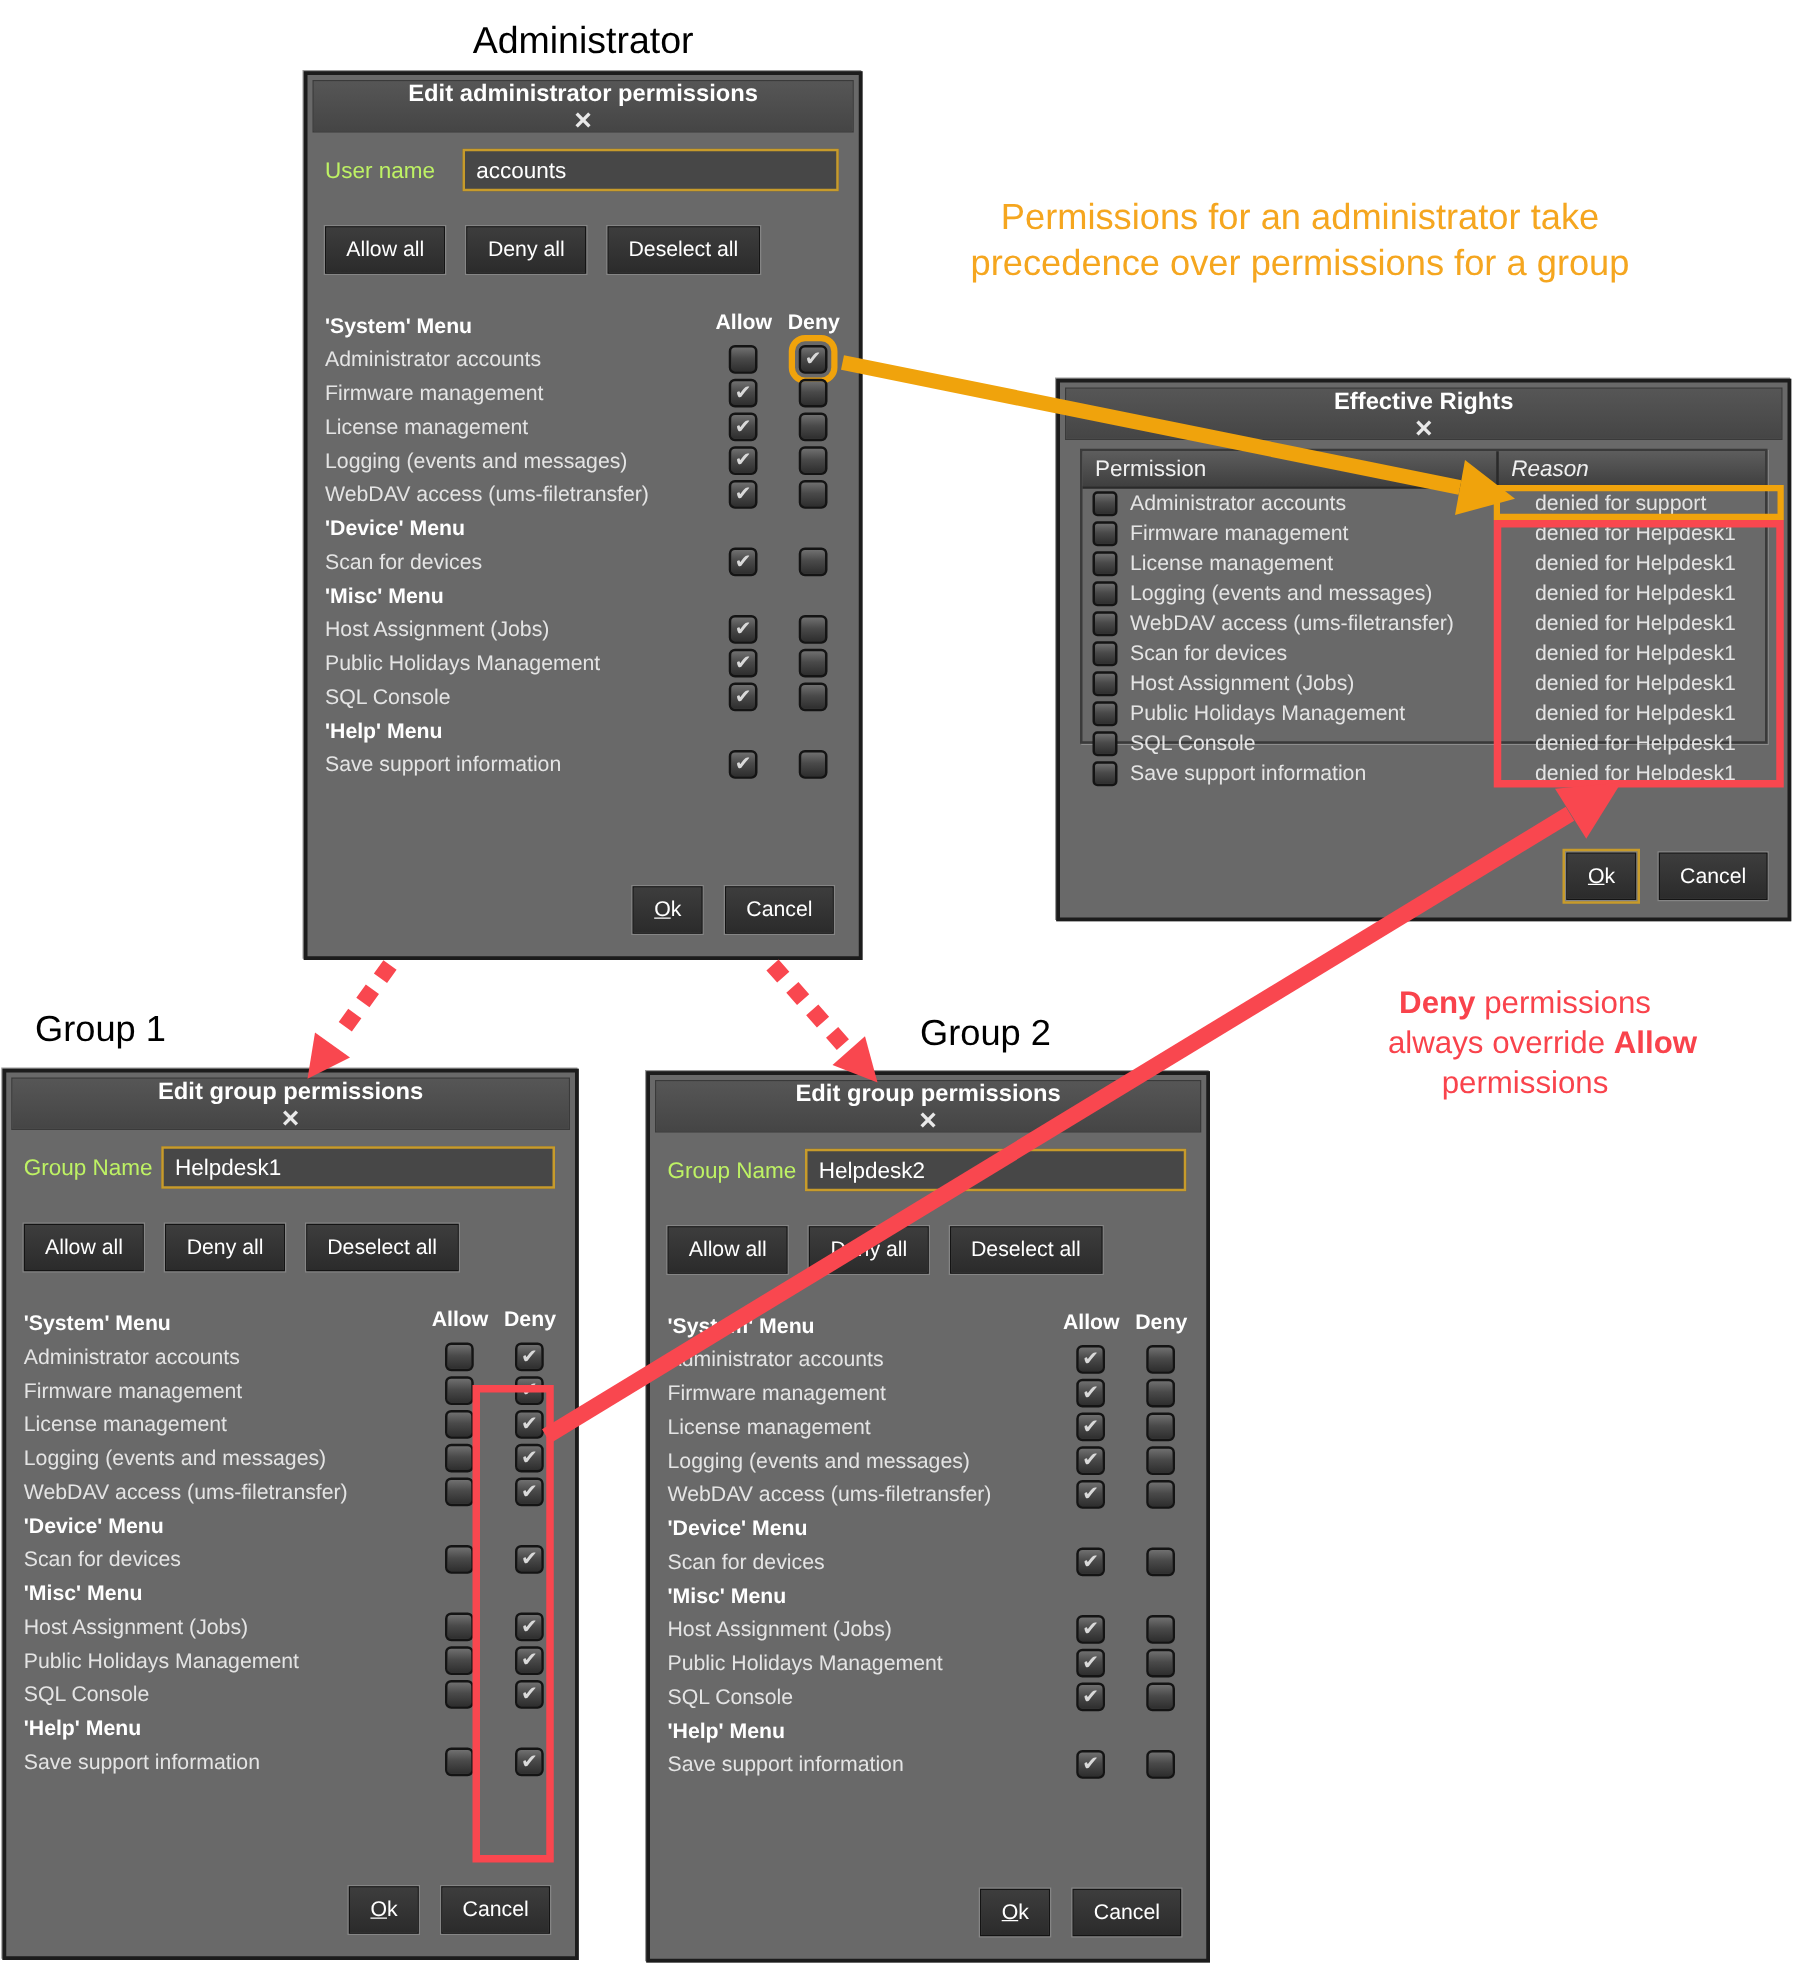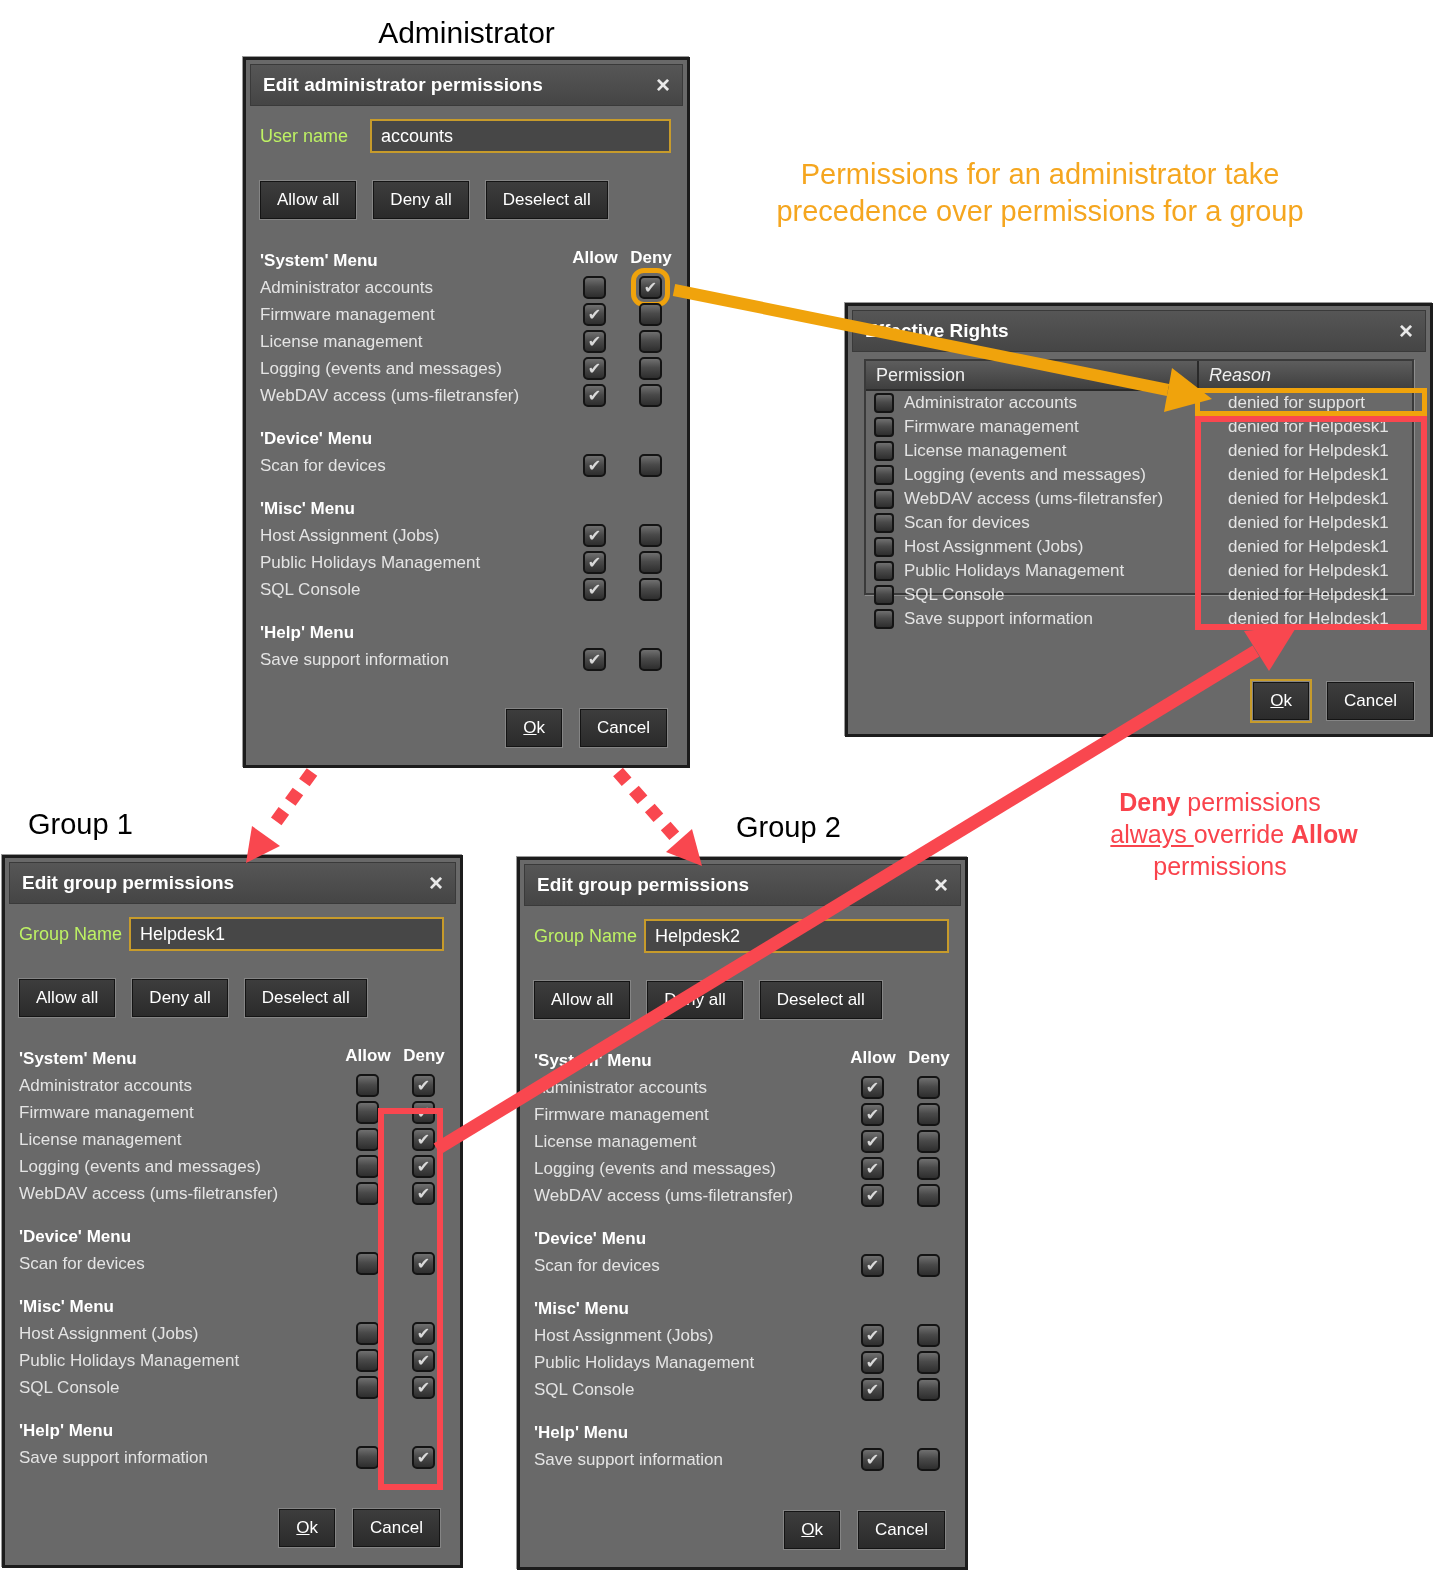--- a/index.html
+++ b/index.html
@@ -4,47 +4,47 @@
 <style>
   html,body{margin:0;padding:0;}
   body{width:1436px;height:1573px;position:relative;background:#ffffff;overflow:hidden;
        font-family:"Liberation Sans","DejaVu Sans",sans-serif;}
 
   .free-label{position:absolute;color:#000000;font-size:30px;}
   .note{position:absolute;text-align:center;line-height:1.28;}
   .note-orange{color:var(--orange-text);font-size:29px;}
   .note-red{color:var(--red-text);font-size:25px;}
   .note-red .b{font-weight:bold;}
-  .note-red .u{text-decoration:underline;margin-left:28px;}
+  .note-red .u{margin-left:28px;}
 
   
   .dialog{position:absolute;background:#696969;border:3px solid #1c1c1c;box-sizing:border-box;
           box-shadow:-1px -1px 0 #9a9a9a;}
   .titlebar{margin:4px;height:40px;background:linear-gradient(#565656,#454545);
-            display:flex;align-items:center;padding:0 12px;border:1px solid #3a3a3a;}
+            display:flex;align-items:center;padding:0 12px;border:1px solid #3a3a3a;flex-direction:column;}
   .title{flex:1;font-weight:bold;color:#ffffff;font-size:19px;}
   .close{color:#e9e9e9;font-size:24px;font-weight:bold;line-height:20px;cursor:default;}
   .name-row{display:flex;align-items:center;margin:13px 16px 0 14px;height:34px;}
   .field-label{color:#bef264;font-size:18px;width:110px;flex:0 0 110px;}
   .field{flex:1;background:#474747;border:2px solid #c79b2b;color:#ffffff;font-size:18px;
          height:30px;line-height:30px;padding:0 9px;}
   .btn-row{display:flex;gap:17px;margin:28px 0 0 14px;}
   .btn{background:linear-gradient(#3d3d3d,#2b2b2b);border:1px solid #141414;
        box-shadow:0 0 0 1px #858585;color:#ffffff;font-size:17px;padding:8px 16px;
        font-family:inherit;cursor:default;}
   .btn .ul{text-decoration:underline;}
   .btn.focused{outline:2px solid #c79b2b;outline-offset:1px;}
   .footer{position:absolute;right:20px;bottom:18px;display:flex;gap:18px;}
 
   
   .col-heads{position:absolute;top:188px;right:8px;display:flex;}
   .col-heads span{width:56px;text-align:center;font-weight:bold;color:#ffffff;font-size:17px;}
   .sections{margin-top:28px;position:relative;}
   .sec-header{font-weight:bold;color:#ffffff;font-size:17px;height:27px;line-height:27px;
-              padding:0 14px;margin-top:16px;}
+              padding:0 14px;margin-top:0;}
   .sec-header:first-child{margin-top:0;}
   .perm-row{display:flex;align-items:center;height:27px;padding:0 8px 0 14px;
             color:#e4e4e4;font-size:17px;}
   .perm-label{flex:1;}
   .cb{flex:0 0 23px;width:23px;height:23px;margin-left:16px;margin-right:17px;border-radius:5px;
       background:linear-gradient(#707070 0%,#4a4a4a 45%,#2e2e2e 100%);border:2px solid #141414;
       box-sizing:border-box;display:flex;align-items:center;justify-content:center;
       color:#d9d9d9;font-size:16px;font-weight:bold;line-height:1;}
   .cb.hl-orange{outline:5px solid var(--orange);outline-offset:3px;}
 

